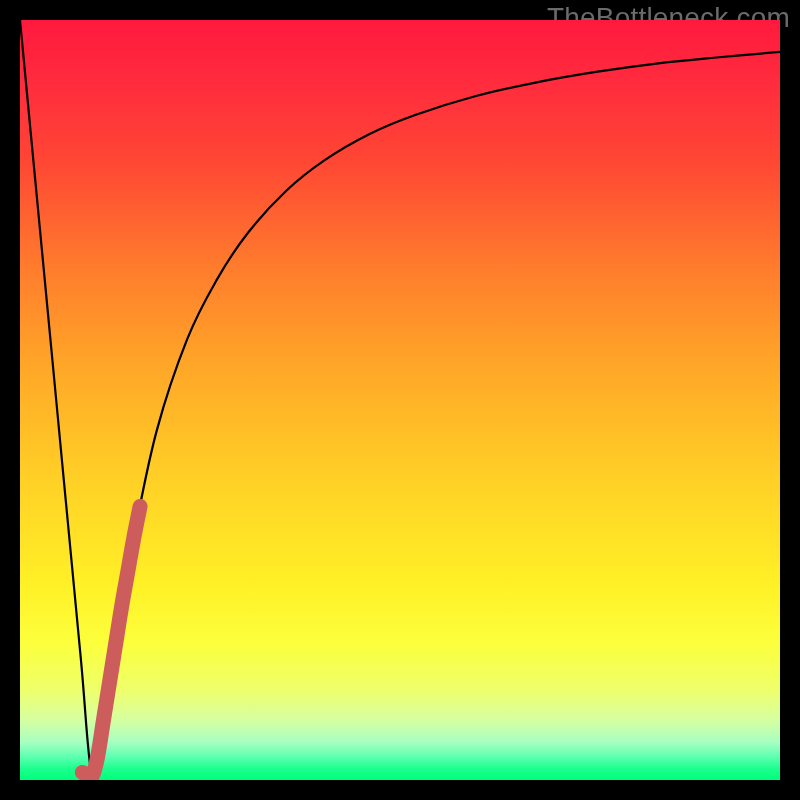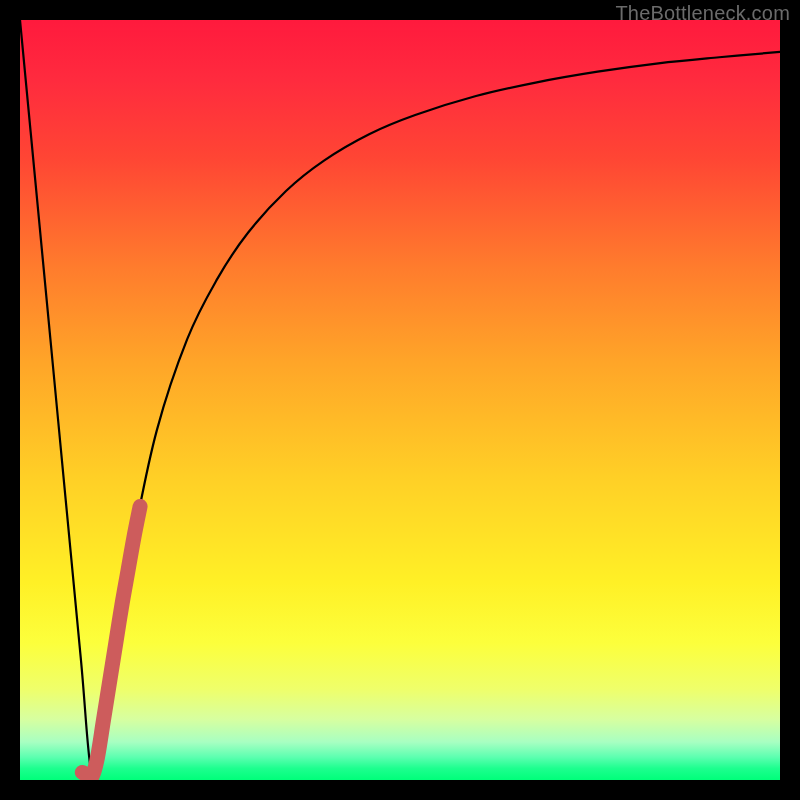--- a/index.html
+++ b/index.html
@@ -37,21 +37,21 @@
       #5cffb0 97%,
       #1cff8e 98.5%,
       #00ff7a 100%
     );
   }
   .watermark {
     position: absolute;
     top: 2px;
     right: 10px;
     color: #6b6b6b;
-    font-size: 20px;
+    font-size: 28px;
     letter-spacing: 0.2px;
     user-select: none;
   }
   svg.curves {
     position: absolute;
     left: 0;
     top: 0;
   }
 </style>
 </head>

